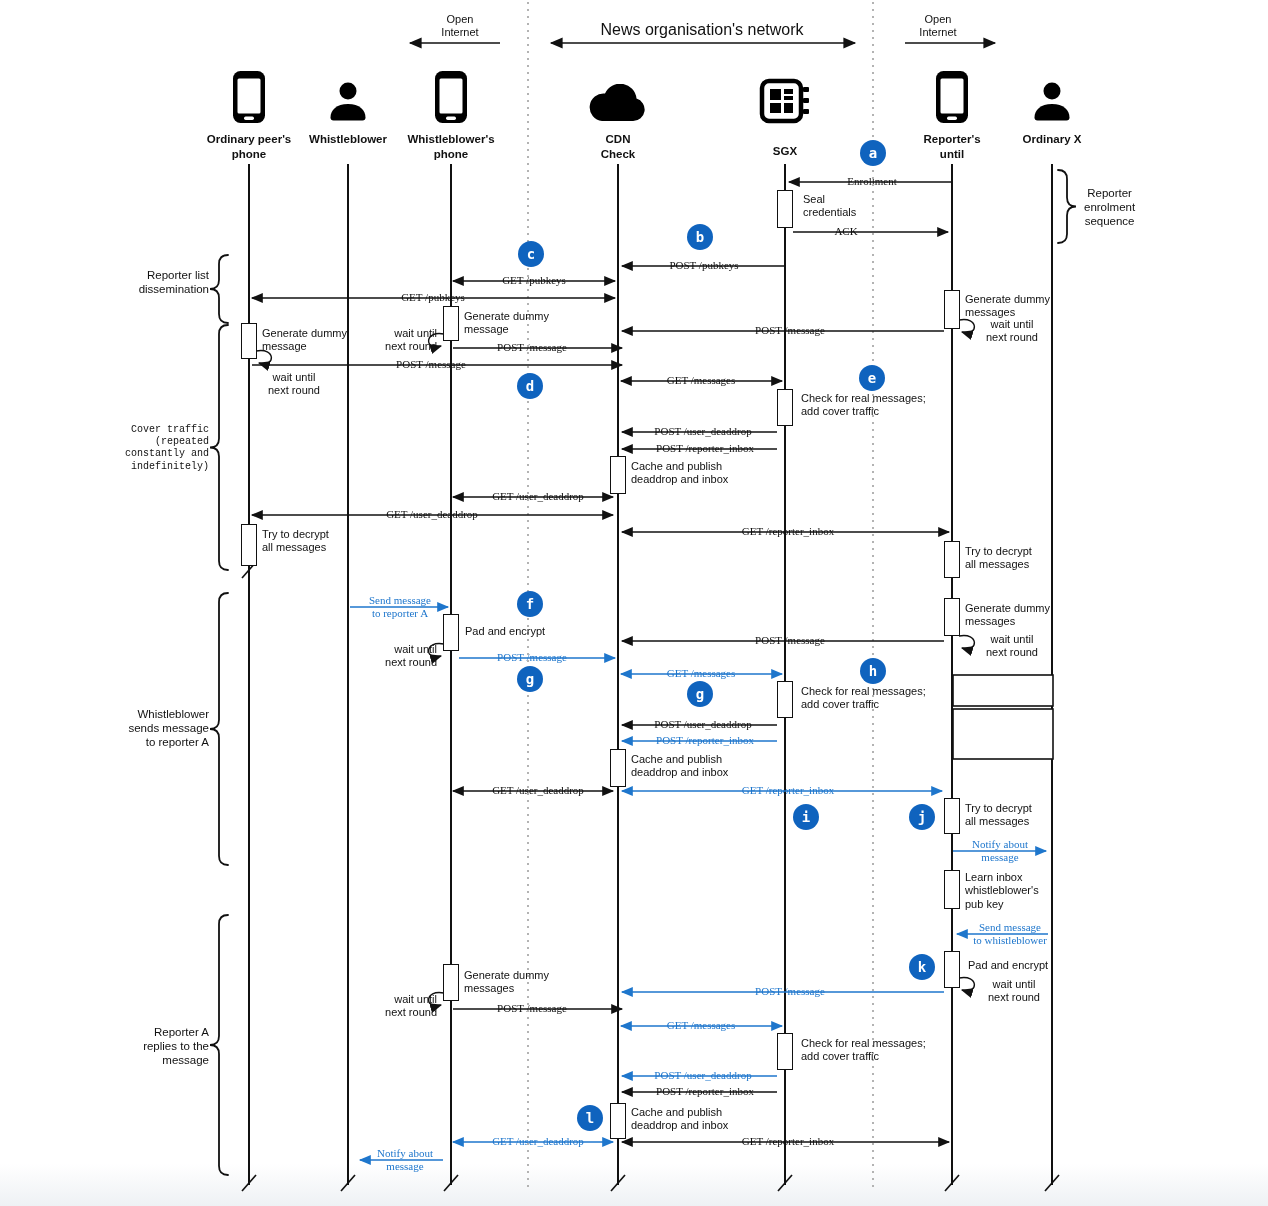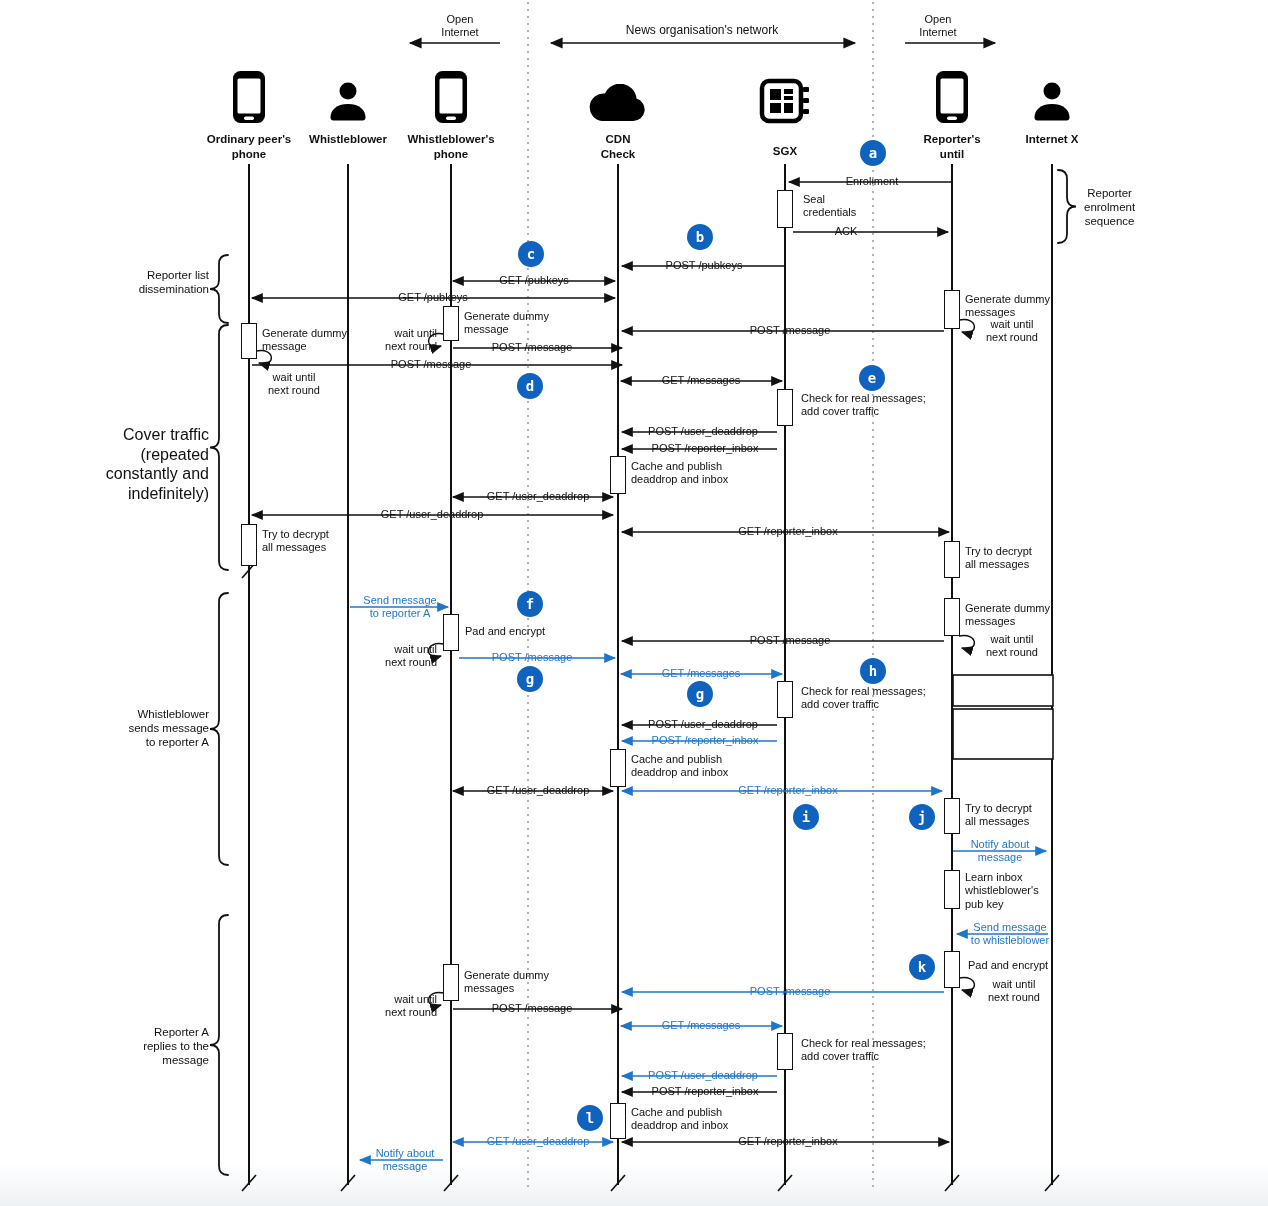--- a/index.html
+++ b/index.html
@@ -7,39 +7,39 @@
     position:relative;width:1268px;height:1206px;overflow:hidden;
     font-family:"Liberation Sans",sans-serif;color:#111;
     background:linear-gradient(#ffffff 0%,#ffffff 96.5%,#eef1f4 100%);
   }
   .txt{position:absolute;font-size:11px;line-height:1.22;white-space:pre-line;color:#111;}
   .ctr{transform:translate(-50%,-50%);text-align:center;}
   .ral{transform:translate(-100%,-50%);text-align:right;}
   .lal{transform:translate(0,-50%);text-align:center;}
   .tl{transform:none;}
   .tlr{transform:translateX(-100%);text-align:right;}
-  .msg-label{background:#fff;padding:0 3px;white-space:nowrap;}
+  .msg-label{background:#fff;padding:0 3px;white-space:nowrap;font-family:Liberation Serif, serif;}
   .msg-label.two{background:transparent;white-space:pre-line;padding:0 2px;}
   .blue{color:var(--blue);}
   .actor-label{position:absolute;transform:translateX(-50%);text-align:center;
     font-weight:bold;font-size:11.5px;line-height:1.3;white-space:pre-line;}
   .badge{position:absolute;width:26px;height:26px;border-radius:50%;background:var(--badge);
     color:#fff;font-family:"DejaVu Sans Mono",monospace;font-weight:bold;font-size:14px;
     display:flex;align-items:center;justify-content:center;}
   .activation{position:absolute;width:16px;background:#fff;border:1.5px solid #111;box-sizing:border-box;}
   .icon-wrap{position:absolute;transform:translateX(-50%);}
   svg.base{position:absolute;left:0;top:0;}
 </style>
 </head>
 <body>
 
 <div id="canvas">
     <div class="txt ctr" style="left: 460px; top: 26px; font-size: 11px;">Open
 Internet</div>
-    <div class="txt ctr" style="left: 702px; top: 30px; font-size: 12px;">News organisation's network</div>
+    <div class="txt ctr" style="left: 702px; top: 30px; font-size: 16px;">News organisation's network</div>
     <div class="txt ctr" style="left: 938px; top: 26px; font-size: 11px;">Open
 Internet</div>
     <div class="txt ctr msg-label" style="left: 872px; top: 182px;">Enrollment</div>
     <div class="txt ctr msg-label" style="left: 846px; top: 232px;">ACK</div>
     <div class="txt ctr msg-label" style="left: 704px; top: 266px;">POST /pubkeys</div>
     <div class="txt ctr msg-label" style="left: 534px; top: 281px;">GET /pubkeys</div>
     <div class="txt ctr msg-label" style="left: 433px; top: 298px;">GET /pubkeys</div>
     <div class="txt ctr msg-label" style="left: 790px; top: 331px;">POST /message</div>
     <div class="txt ctr msg-label" style="left: 532px; top: 348px;">POST /message</div>
     <div class="txt ctr msg-label" style="left: 431px; top: 365px;">POST /message</div>
@@ -80,21 +80,21 @@
     <div class="txt tl" style="left: 986px; top: 633px; text-align: center;">wait until
 next round</div>
     <div class="txt tlr" style="left: 437px; top: 643px; text-align: right;">wait until
 next round</div>
     <div class="txt tlr" style="left: 437px; top: 993px; text-align: right;">wait until
 next round</div>
     <div class="txt tl" style="left: 988px; top: 978px; text-align: center;">wait until
 next round</div>
     <div class="txt ral" style="left: 209px; top: 282px; font-size: 11.5px;">Reporter list
 dissemination</div>
-    <div class="txt ral" style="left: 209px; top: 464px; font-size: 16px;">Cover traffic
+    <div class="txt ral" style="left: 209px; top: 448px; font-size: 10px; font-family: Liberation Mono, monospace;">Cover traffic
 (repeated
 constantly and
 indefinitely)</div>
     <div class="txt ral" style="left: 209px; top: 728px; font-size: 11.5px;">Whistleblower
 sends message
 to reporter A</div>
     <div class="txt ral" style="left: 209px; top: 1046px; font-size: 11.5px;">Reporter A
 replies to the
 message</div>
     <div class="txt lal" style="left: 1084px; top: 207px; font-size: 11.5px;">Reporter
@@ -269,21 +269,21 @@
         <rect x="1" y="1" width="32" height="52" rx="7.5" fill="#000"></rect>
         <rect x="5.5" y="8.5" width="23" height="35" rx="1.5" fill="#fff"></rect>
         <rect x="12" y="46.5" width="10" height="3.4" rx="1.7" fill="#fff"></rect>
       </svg></div>
     <div class="actor-label" style="left: 952px; top: 132px;">Reporter's
 until</div>
     <div class="icon-wrap" style="left: 1052px; top: 80px;"><svg width="46" height="44" viewBox="0 0 46 44">
         <circle cx="23" cy="11" r="8.5" fill="#000"></circle>
         <path d="M23 24 c-11.5 0 -17.5 6 -17.5 13.5 a3 3 0 0 0 3 3 h29 a3 3 0 0 0 3 -3 C40.5 30 34.5 24 23 24 z" fill="#000"></path>
       </svg></div>
-    <div class="actor-label" style="left: 1052px; top: 132px;">Internet X</div>
+    <div class="actor-label" style="left: 1052px; top: 132px;">Ordinary X</div>
     <div class="badge" style="left: 860px; top: 140px;">a</div>
     <div class="badge" style="left: 687px; top: 224px;">b</div>
     <div class="badge" style="left: 518px; top: 241px;">c</div>
     <div class="badge" style="left: 517px; top: 373px;">d</div>
     <div class="badge" style="left: 859px; top: 365px;">e</div>
     <div class="badge" style="left: 517px; top: 591px;">f</div>
     <div class="badge" style="left: 517px; top: 666px;">g</div>
     <div class="badge" style="left: 687px; top: 681px;">g</div>
     <div class="badge" style="left: 860px; top: 658px;">h</div>
     <div class="badge" style="left: 793px; top: 804px;">i</div>

